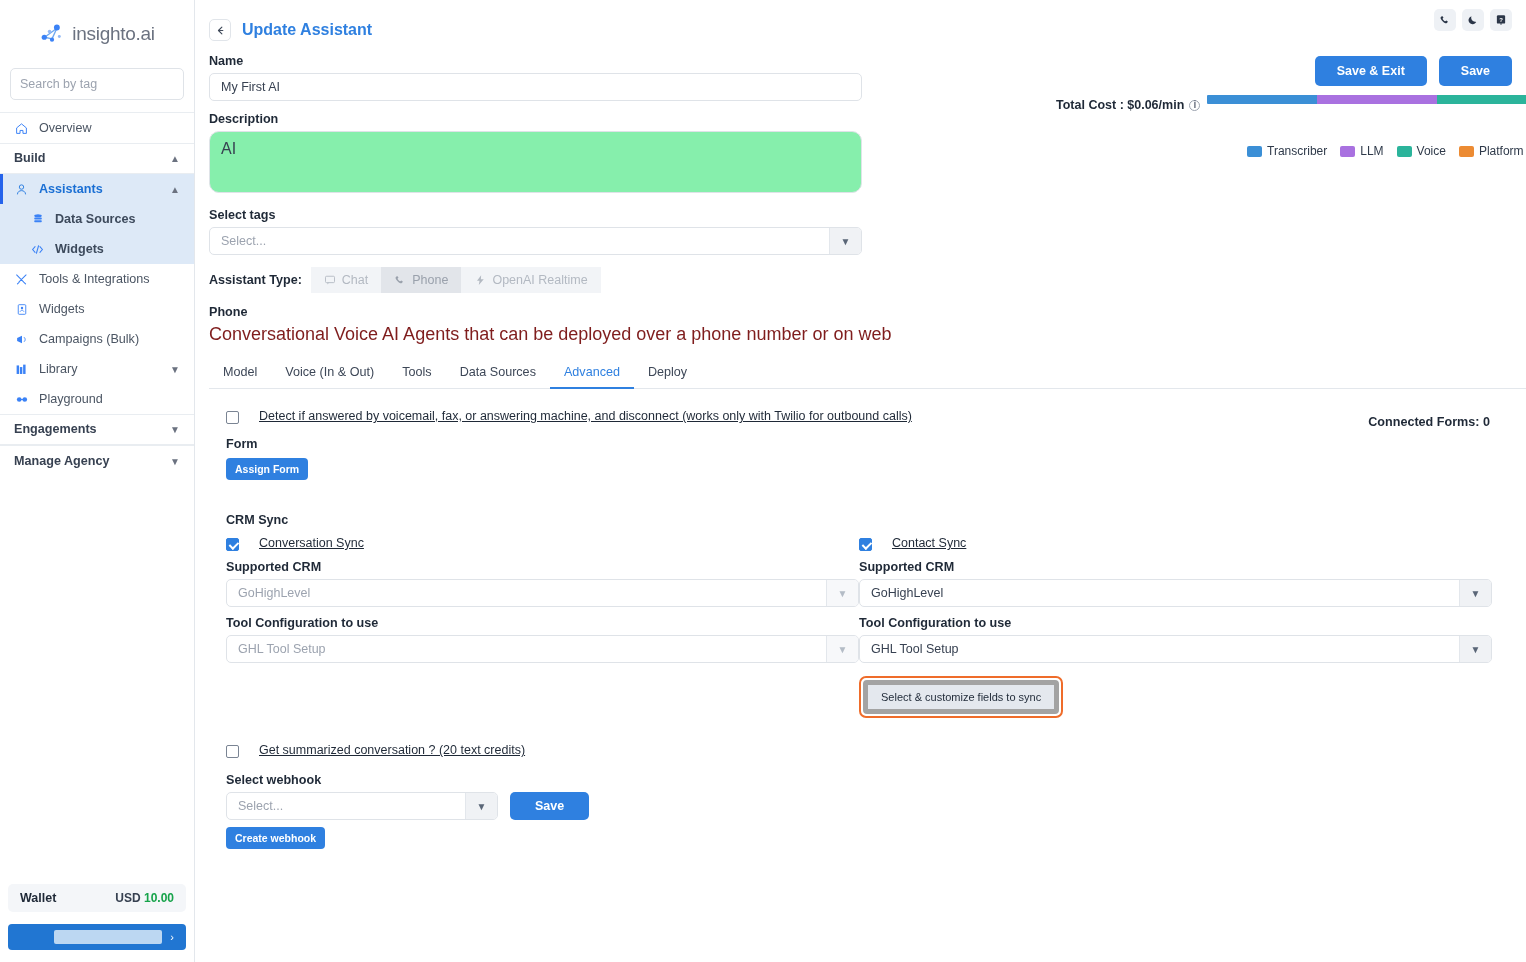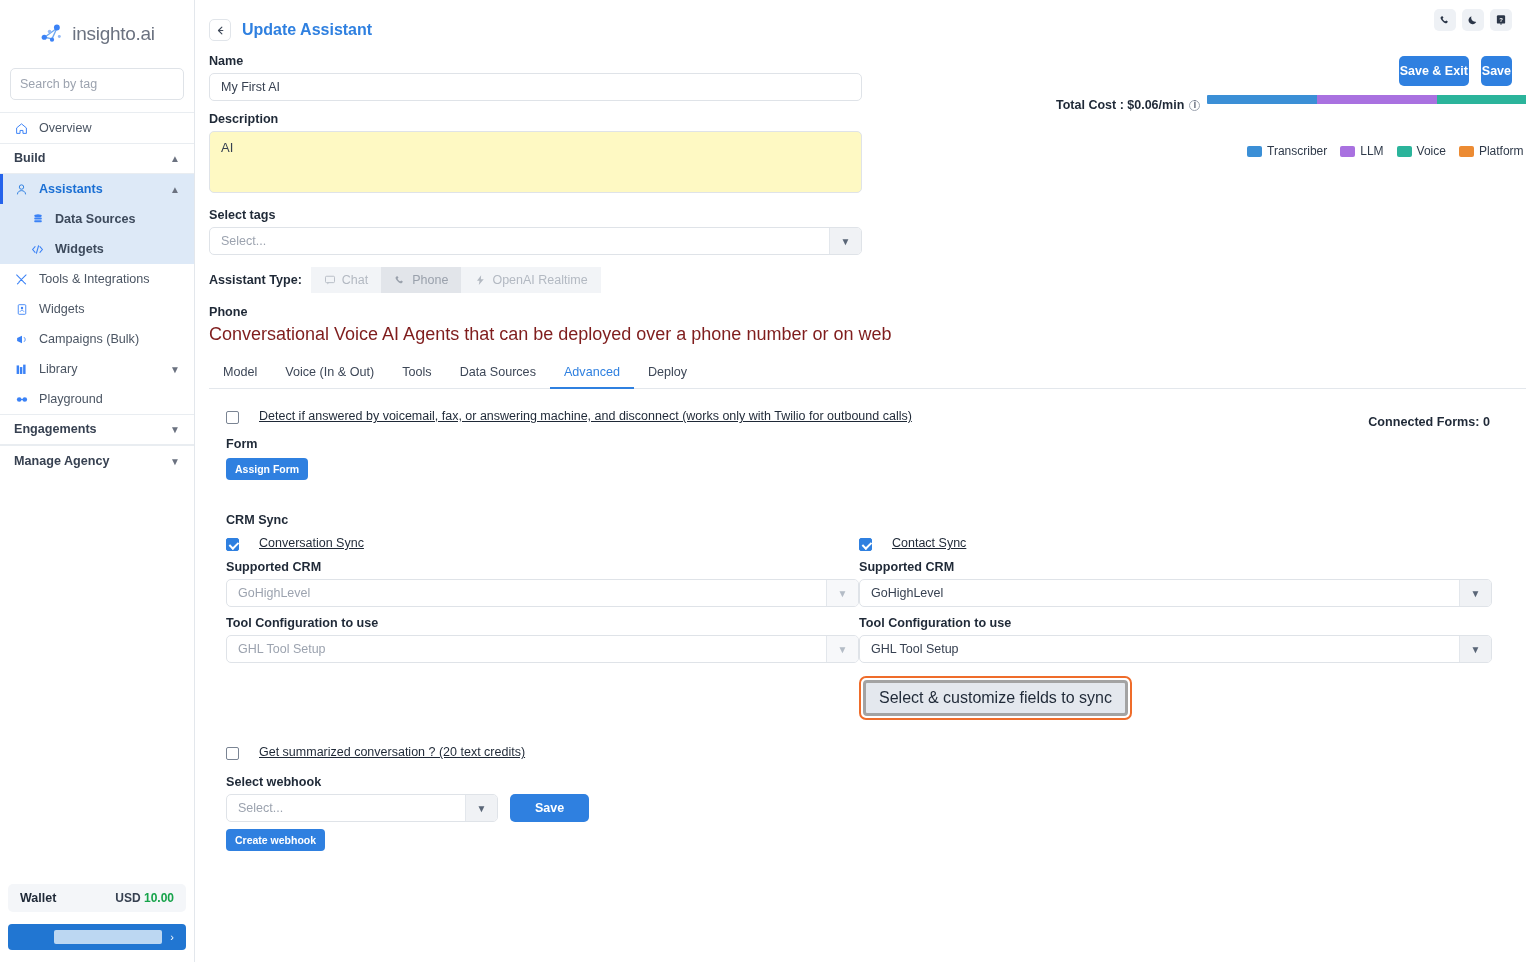--- a/index.html
+++ b/index.html
@@ -90,21 +90,21 @@
   .backbtn {
     width:22px; height:22px; border:1px solid #e1e5ea; border-radius:5px;
     display:flex; align-items:center; justify-content:center; cursor:pointer;
     color:#3d4757; font-size:11px; background:#fff;
   }
   .page-title { color:#2f80e0; font-size:16px; font-weight:700; }
 
   .savebar { position:absolute; right:14px; top:56px; display:flex; gap:12px; }
   .btn-blue {
     background:#2f80e0; color:#fff; border:none; border-radius:5px;
-    font-size:12.5px; font-weight:700; padding: 8px 1px; cursor:pointer;
+    font-size:12.5px; font-weight:700; padding: 8px 22px; cursor:pointer;
     font-family:"Liberation Sans", sans-serif;
   }
 
   .costbar-wrap { position:absolute; left:1012px; top:95px; width:500px; }
   .costbar { display:flex; height:9px; border-radius:1px; overflow:hidden; width:500px; }
   .cost-total {
     position:absolute; left:861px; top:98px; font-size:12.5px; font-weight:700; color:#1f2937;
     display:flex; align-items:center; gap:5px;
   }
   .info-i { font-size:10px; color:#6b7280; border:1px solid #9ca3af; border-radius:50%;
@@ -116,23 +116,23 @@
 
   
   .form-area { padding: 13px 0 0 14px; width: 660px; }
   .flabel { font-size:12.6px; font-weight:700; color:#1f2937; margin-bottom:5px; }
   .f-input {
     width:653px; height:28px; border:1px solid #dfe3e8; border-radius:5px;
     font-size:12.5px; padding: 0 11px; color:#374151; outline:none;
     font-family:"Liberation Sans", sans-serif; background:#fff;
   }
   .f-textarea {
-    width:653px; height:62px; border:1px solid #dfe3e8; border-radius:5px;
-    font-size:13px; padding: 8px 11px; color:#374151; outline:none; resize:none;
-    font-family:"Liberation Sans", sans-serif; background:#fef9c3;
+    width:653px; height:62px; border:1px solid #dfe3e8; border-radius:10px;
+    font-size:16px; padding: 8px 11px; color:#374151; outline:none; resize:none;
+    font-family:"Liberation Sans", sans-serif; background:#86efac;
   }
   .gap { height: 11px; }
 
   .selwrap { display:flex; width:653px; height:28px; border:1px solid #dfe3e8; border-radius:5px; overflow:hidden; background:#fff;}
   .selwrap .sv { flex:1; display:flex; align-items:center; padding: 0 11px; font-size:12.5px; color:#9ca3af; }
   .selwrap .sv.filled { color:#374151; }
   .selwrap .cbtn {
     width:32px; background:#f0f2f5; border-left:1px solid #e3e7ec;
     display:flex; align-items:center; justify-content:center; color:#5a6677; font-size:10px; cursor:pointer;
   }
@@ -191,22 +191,22 @@
   .col.right { margin-left: 0px; width:650px; }
   .col-sel { width:633px; }
   .col.right .col-sel { width:633px; }
   .sublabel { font-size:12.6px; font-weight:700; color:#1f2937; margin: 9px 0 5px 0; }
 
   .hl-btn {
     display:inline-block; margin-top: 13px;
     border: 2px solid #ef6c2a; border-radius:7px; padding: 2px;
   }
   .hl-btn .inner {
-    background:#e4e8ee; border:3px solid #a3a3a3; border-radius:4px;
-    font-size:16px; color:#1f2937; padding: 6px 13px; cursor:pointer;text-align:right;
+    background:#e4e8ee; border:5px solid #a3a3a3; border-radius:4px;
+    font-size:11px; color:#1f2937; padding: 6px 13px; cursor:pointer;text-align:right;
   }
 
   .webhook-row { display:flex; align-items:center; gap:12px; margin-top:5px; }
   .selwrap.sm { width:272px; }
   .btn-save-sm {
     background:#2f80e0; color:#fff; border:none; border-radius:5px;
     font-size:12.5px; font-weight:700; padding: 7px 25px; cursor:pointer;
     font-family:"Liberation Sans", sans-serif;
   }
 </style>

